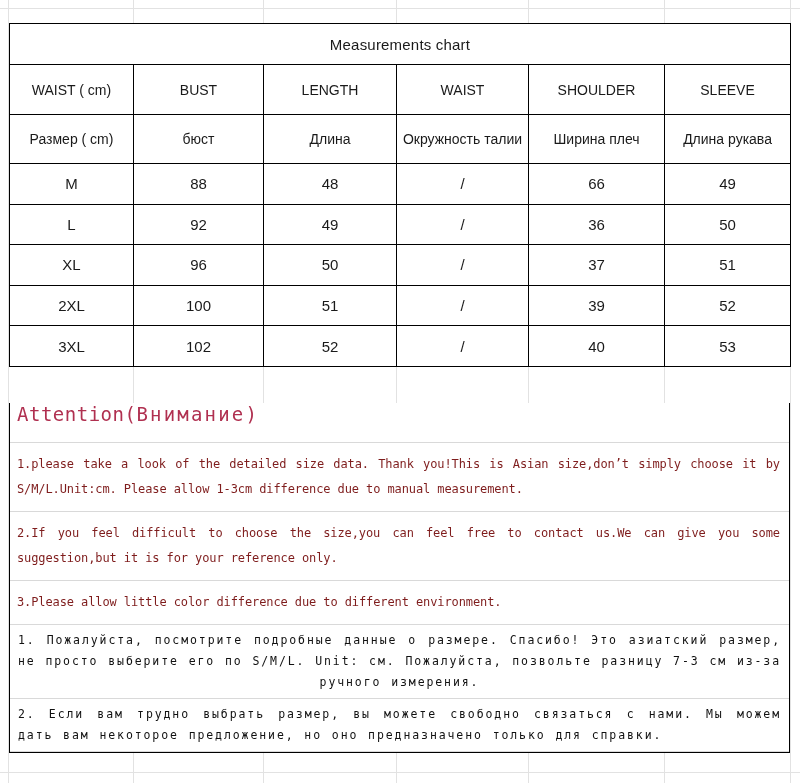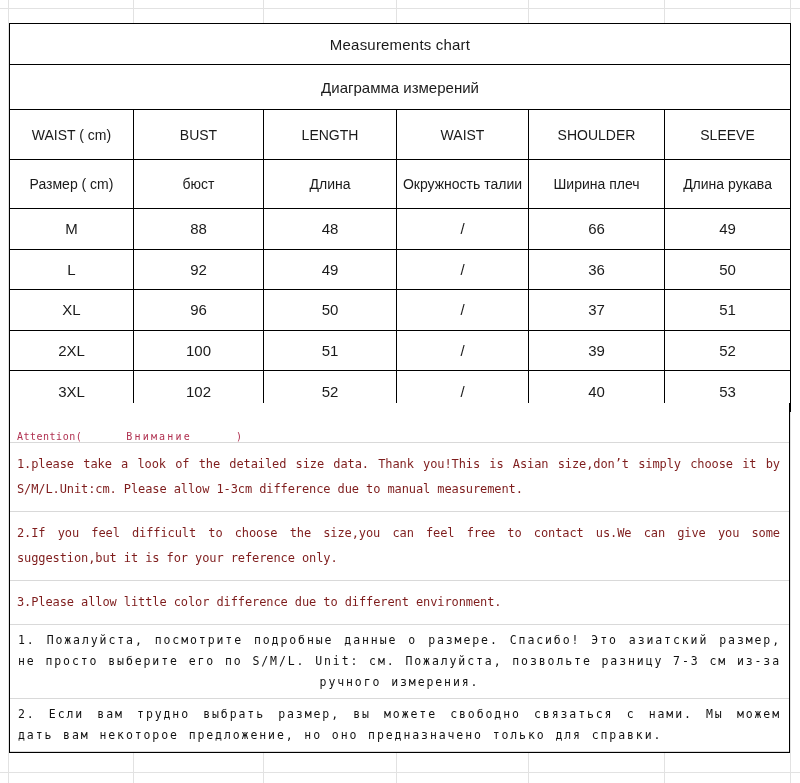--- a/index.html
+++ b/index.html
@@ -97,29 +97,28 @@
     background: #ffffff;
   }
   .note-sep {
     height: 1px;
     background: #d9d9d9;
     width: 100%;
   }
   .attention {
     height: 39px;
     display: flex;
-    align-items: flex-end;
+    align-items: flex-start;
     padding-left: 7px;
     box-sizing: border-box;
     font-family: "DejaVu Sans Mono", monospace;
-    font-size: 10px;
+    font-size: 19px;
     color: #b03050;
     letter-spacing: 0.5px;
     white-space: nowrap;
-    gap: 44px;
   }
   .attention .ru-part {
     letter-spacing: 2.2px;
   }
 
   .note-en {
     font-family: "DejaVu Sans Mono", monospace;
     font-size: 12px;
     color: #7f1d1d;
     line-height: 25px;
@@ -169,23 +168,20 @@
       <col style="width:130px">
       <col style="width:133px">
       <col style="width:132px">
       <col style="width:136px">
       <col style="width:126px">
     </colgroup>
     <tbody>
       <tr class="title-row">
         <td colspan="6">Measurements chart</td>
       </tr>
-      <tr class="subtitle-row">
-        <td colspan="6">Диаграмма измерений</td>
-      </tr>
       <tr class="head-en">
         <td>WAIST ( cm)</td>
         <td>BUST</td>
         <td>LENGTH</td>
         <td>WAIST</td>
         <td>SHOULDER</td>
         <td>SLEEVE</td>
       </tr>
       <tr class="head-ru">
         <td>Размер ( cm)</td>

